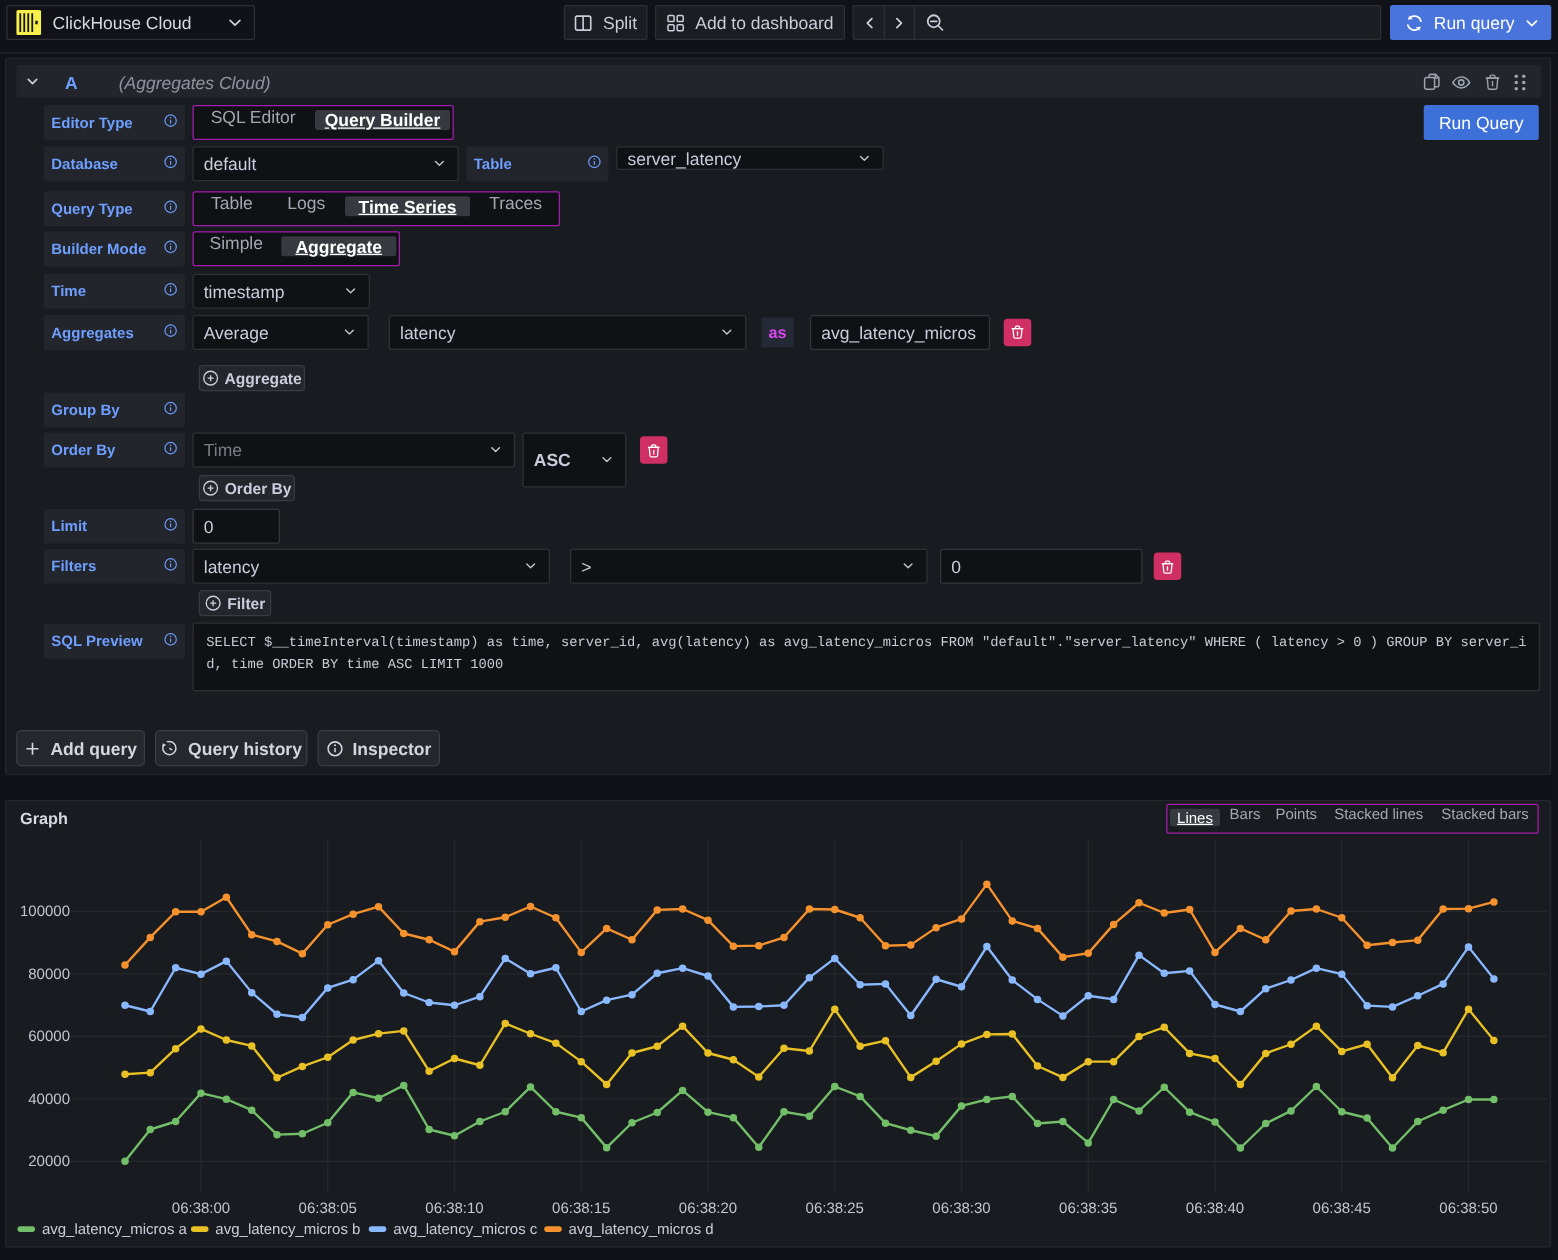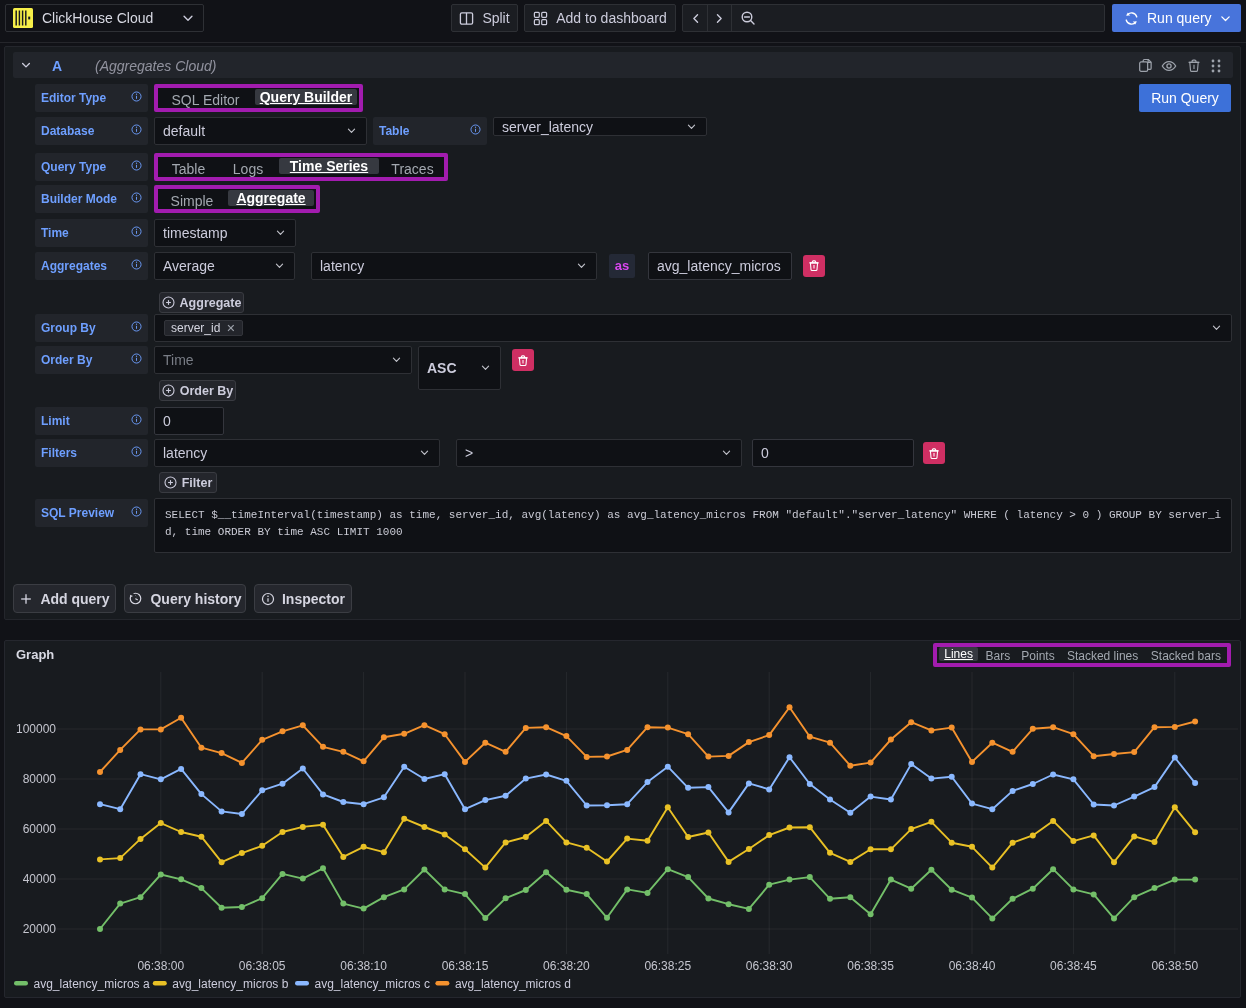--- a/index.html
+++ b/index.html
@@ -4,21 +4,21 @@
 <style>
 * { margin:0; padding:0; box-sizing:border-box; }
 html,body { width:1246px; height:1008px; background:#111217; font-family:"Liberation Sans",sans-serif; color:#CCCCDC; overflow:hidden; }
 .abs { position:absolute; }
 #page { position:relative; width:1246px; height:1008px; background:#111217; }
 .topbtn { position:absolute; top:4px; height:28px; background:#1b1d22; border:1px solid #2e3035; border-radius:2px; display:flex; align-items:center; justify-content:center; gap:8px; color:#CCCCDC; font-size:14px; font-weight:500; }
 .lbl { position:absolute; left:35px; width:113px; background:#22252b; border-radius:2px; display:flex; align-items:center; color:#6E9FFF; font-size:12px; font-weight:600; padding-left:6px; }
 .lbl .inf { position:absolute; right:6px; }
 .sel { position:absolute; background:#0f1115; border:1px solid #2e3035; border-radius:2px; display:flex; align-items:center; font-size:14px; color:#CCCCDC; padding-left:8px; }
 .sel .car { position:absolute; right:8px; top:50%; margin-top:-7px; }
-.radio { position:absolute; background:#0f1115; border:4px solid #a21caf; border-radius:2px; display:flex; align-items:flex-end; font-size:14px; }
+.radio { position:absolute; background:#0f1115; border:1px solid #a21caf; border-radius:2px; display:flex; align-items:flex-start; font-size:14px; }
 .ropt { display:flex; align-items:center; justify-content:center; color:#a3a8b0; font-weight:400; }
 .rsel { background:#363940; border-radius:2px; color:#ffffff; font-weight:600; display:flex; align-items:center; justify-content:center; margin:3px 2px;text-decoration:underline; }
 .addbtn { position:absolute; height:21px; background:#24262c; border:1px solid #393b41; border-radius:3px; display:flex; align-items:center; justify-content:center; gap:5px; color:#CCCCDC; font-size:12.5px; font-weight:600; }
 .trash { position:absolute; width:22px; height:22px; background:#cf2f63; border-radius:3px; display:flex; align-items:center; justify-content:center; }
 .secbtn { position:absolute; top:584px; height:29px; background:#25272d; border:1px solid #3b3d43; border-radius:4px; display:flex; align-items:center; justify-content:center; gap:7px; color:#d5d5e0; font-size:14px; font-weight:600; }
 </style>
 </head>
 <body>
 <div id="page">
 
@@ -225,26 +225,20 @@
         <circle cx="6.5" cy="6.5" r="5.5" stroke="#CCCCDC" stroke-width="1.1" fill="none"></circle>
         <line x1="6.5" y1="4.1" x2="6.5" y2="8.9" stroke="#CCCCDC" stroke-width="1.1"></line>
         <line x1="4.1" y1="6.5" x2="8.9" y2="6.5" stroke="#CCCCDC" stroke-width="1.1"></line>
       </svg>Aggregate</div>
 
 <div class="lbl" style="top:314px;height:28px;">Group By<span class="inf"><svg width="11" height="11" viewBox="0 0 16 16">
           <circle cx="8" cy="8" r="6.6" stroke="#6E9FFF" stroke-width="1.35" fill="none"></circle>
           <line x1="8" y1="7" x2="8" y2="11.4" stroke="#6E9FFF" stroke-width="1.35"></line>
           <circle cx="8" cy="4.6" r="0.9" fill="#6E9FFF"></circle>
         </svg></span></div>
-<div class="sel" style="left:154px;top:314px;width:1078px;height:28px;padding-left:0;">
-  <div style="margin-left:9px;height:16px;background:#23252b;border:1px solid #33353b;border-radius:2px;display:flex;align-items:center;padding:0 6px;font-size:12px;color:#d5d6e0;">server_id<span style="margin-left:6px;color:#9da2ab;font-size:11px;">✕</span></div>
-  <span class="car"><svg width="13" height="13" viewBox="0 0 16 16">
-          <path d="M4.2 6.4l3.8 3.8 3.8-3.8" stroke="#C3C4CC" stroke-width="1.4" fill="none" stroke-linecap="round" stroke-linejoin="round"></path>
-        </svg></span>
-</div>
 
 <div class="lbl" style="top:346px;height:28px;">Order By<span class="inf"><svg width="11" height="11" viewBox="0 0 16 16">
           <circle cx="8" cy="8" r="6.6" stroke="#6E9FFF" stroke-width="1.35" fill="none"></circle>
           <line x1="8" y1="7" x2="8" y2="11.4" stroke="#6E9FFF" stroke-width="1.35"></line>
           <circle cx="8" cy="4.6" r="0.9" fill="#6E9FFF"></circle>
         </svg></span></div>
 <div class="sel" style="left:154px;top:346px;width:258px;height:28px;color:#797d86;">Time<span class="car"><svg width="13" height="13" viewBox="0 0 16 16">
           <path d="M4.2 6.4l3.8 3.8 3.8-3.8" stroke="#C3C4CC" stroke-width="1.4" fill="none" stroke-linecap="round" stroke-linejoin="round"></path>
         </svg></span></div>
 <div class="sel" style="left:418px;top:346px;width:83px;height:44px;font-weight:bold;">ASC<span class="car"><svg width="13" height="13" viewBox="0 0 16 16">

